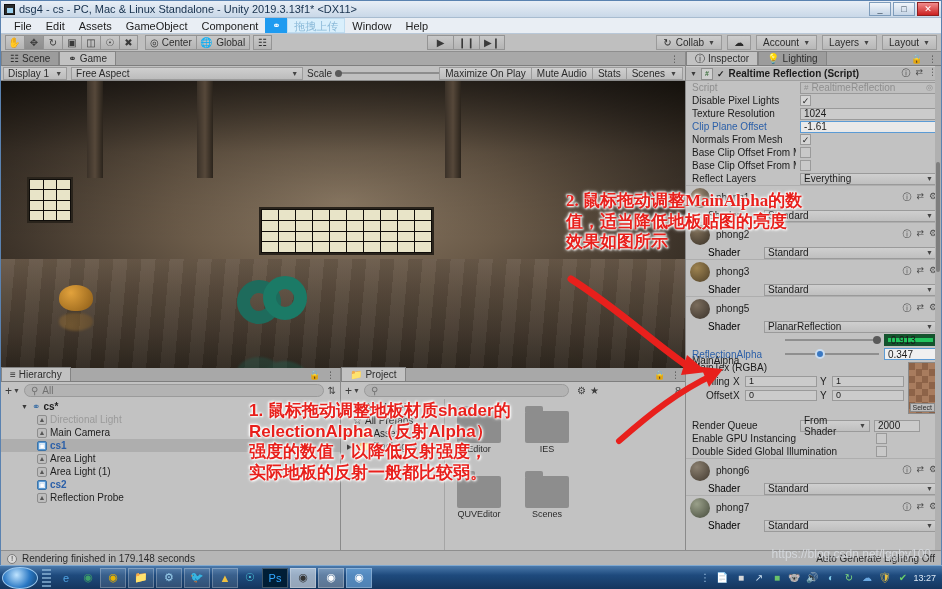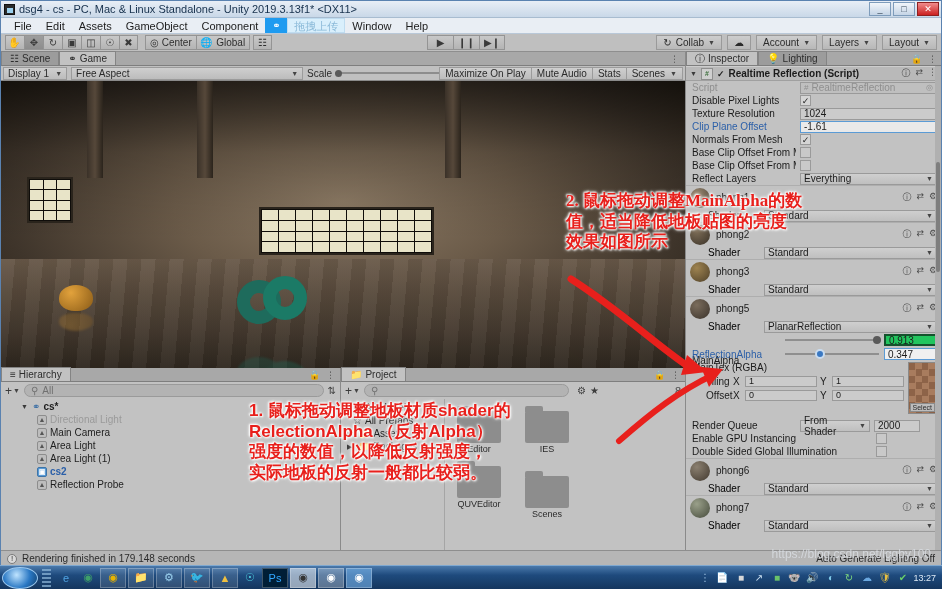--- a/index.html
+++ b/index.html
@@ -168,21 +168,21 @@
     display:flex;align-items:center;justify-content:space-between;padding:0 3px;font-size:10px;color:#1b1b1b;}
   .mat-hdr{height:24px;display:flex;align-items:center;gap:6px;padding:2px 4px;background:#c2c2c2;border-top:1px solid #aeaeae;}
   .matball{width:20px;height:20px;border-radius:50%;}
   .mat-name{font-size:10px;color:#1b1b1b;}
   .mat-icons{margin-left:auto;display:flex;gap:5px;font-size:9px;color:#4a4a4a;}
   .srow{height:13px;display:flex;align-items:center;gap:4px;padding:0 4px 0 22px;font-size:10px;}
   .sliderrow{height:14px;display:flex;align-items:center;gap:5px;padding:0 4px 0 6px;font-size:10px;color:#1b1b1b;}
   .sl-track{position:relative;height:2px;background:#8f8f8f;width:100px;}
   .sl-knob{position:absolute;top:-3px;width:8px;height:8px;border-radius:50%;background:#5a5a5a;}
   .sl-knob.blue{background:#3a78c2;border:2px solid #c9dcf0;top:-4px;width:10px;height:10px;}
-  .sl-val{width:56px;height:12px;background:#22c55e;border:2px solid #14532d;font-size:10px;padding:0 3px;display:flex;align-items:center;}
+  .sl-val{width:56px;height:12px;background:#22c55e;border:4px solid #14532d;font-size:10px;padding:0 3px;display:flex;align-items:center;}
   .sl-val.focus{background:#f0f0f0;border:1px solid #5b9bd5;}
   .texblock{display:flex;padding:1px 4px 2px 6px;gap:4px;}
   .tex-preview{width:52px;height:52px;background:
       repeating-conic-gradient(#a87c5e 0% 25%, #8d6348 0% 50%) 0 0 / 13px 13px;
       border:1px solid #8a8a8a;position:relative;}
   .tex-select{position:absolute;right:1px;bottom:1px;font-size:7px;background:#bdbdbd;border:1px solid #8a8a8a;padding:0 2px;color:#2a2a2a;}
   .xyrow{height:12px;display:flex;align-items:center;gap:3px;font-size:10px;color:#1b1b1b;}
   .xylabel{width:38px;padding-left:14px;}
   .xyfield{width:72px;height:11px;background:#cbcbcb;border:1px solid #9a9a9a;display:flex;align-items:center;padding:0 3px;font-size:9px;}
   .inspscroll{position:absolute;right:0;top:0;width:6px;height:100%;background:#b0b0b0;}
@@ -444,20 +444,24 @@
               <span style="color:#3a6ea5;">⚭</span>
               <b>cs*</b>
             </div>
             <div class="trow dim" style="padding-left:36px;">
               <span class="gobj">▲</span>
               <span>Directional Light</span>
             </div>
             <div class="trow" style="padding-left:36px;">
               <span class="gobj">▲</span>
               <span>Main Camera</span>
+            </div>
+            <div class="trow sel blue" style="padding-left:36px;">
+              <span class="gobj pref">▣</span>
+              <span>cs1</span>
             </div>
             <div class="trow" style="padding-left:36px;">
               <span class="gobj">▲</span>
               <span>Area Light</span>
             </div>
             <div class="trow" style="padding-left:36px;">
               <span class="gobj">▲</span>
               <span>Area Light (1)</span>
             </div>
             <div class="trow blue" style="padding-left:36px;">
@@ -519,21 +523,21 @@
             <div class="projgrid">
               <div class="folder" style="margin-top:6px;">
                 <div class="fi"></div>
                 <div class="fl">Editor</div>
               </div>
               <div class="folder" style="margin-top:6px;">
                 <div class="fi"></div>
                 <div class="fl">IES</div>
               </div>
               <div style="flex-basis:100%;height:4px;"></div>
-              <div class="folder" style="">
+              <div class="folder" style="margin-top:10px;">
                 <div class="fi"></div>
                 <div class="fl">QUVEditor</div>
               </div>
               <div class="folder" style="margin-top:10px;">
                 <div class="fi"></div>
                 <div class="fl">Scenes</div>
               </div>
             </div>
           </div>
         </div>

